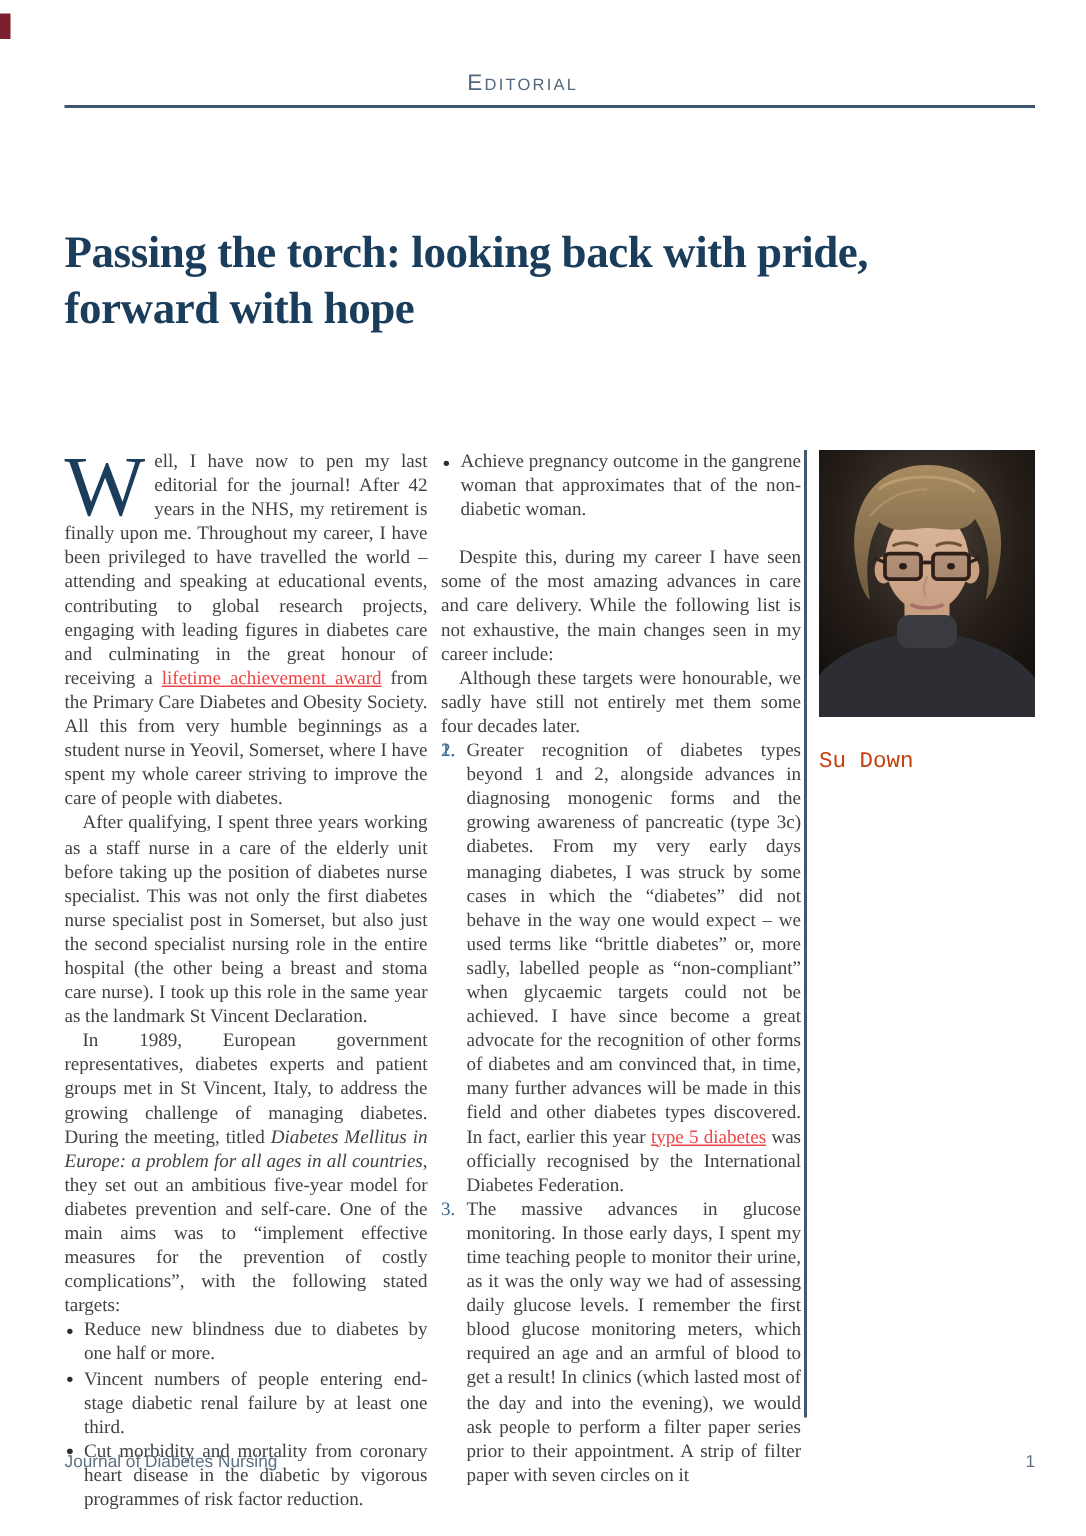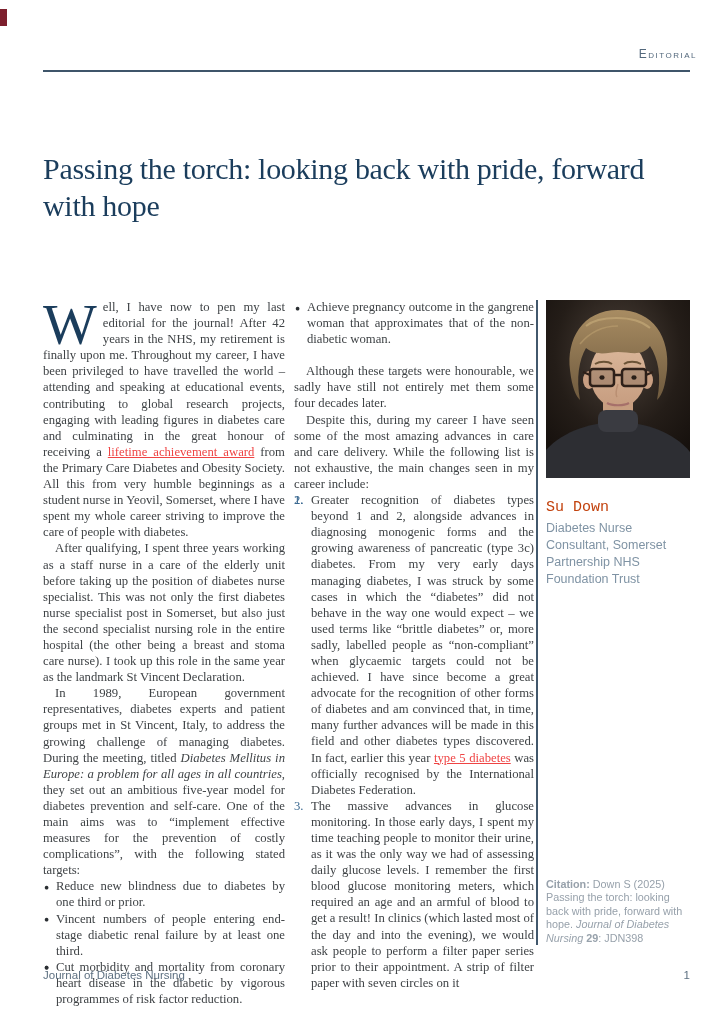--- a/index.html
+++ b/index.html
@@ -4,29 +4,29 @@
 <style>
   html,body { margin:0; padding:0; background:#e8e8e8; }
   .page {
     position:relative; width:724px; height:1024px; margin:0 auto;
     background:#ffffff; overflow:hidden;
     font-family:"Liberation Serif", serif;
   }
   .corner-mark { position:absolute; left:0; top:9px; width:7px; height:17px; background:#7d1f2d; }
 
   .header-label {
-    position:absolute; top:47px; left:50px; width:647px; text-align:right;
+    position:absolute; top:47px; left:25px; width:647px; text-align:center;
     font-family:"Liberation Sans", sans-serif; font-variant:small-caps;
-    font-size:12px; letter-spacing:1.5px; color:#53687c;
+    font-size:15px; letter-spacing:1.5px; color:#53687c;
   }
   .header-rule { position:absolute; top:70px; left:43px; width:647px; height:2px; background:#3f556a; }
 
   .title {
     position:absolute; left:43px; top:130px; width:615px;
-    font-family:"Liberation Serif", serif; font-weight:400;
+    font-family:"Liberation Serif", serif; font-weight:700;
     font-size:30px; line-height:37px; letter-spacing:-0.3px; color:#1b3d5c;
   }
 
   .bodytext { font-size:12.7px; line-height:16.1px; color:#3f4346; text-align:justify; }
   .col1 { position:absolute; left:43px;  top:299px; width:242px; }
   .col2 { position:absolute; left:294px; top:299px; width:240px; }
   .bodytext p { margin:0; }
   .ind { text-indent:12px; }
   .gap { height:16px; }
 
@@ -72,34 +72,34 @@
   <div class="header-label">Editorial</div>
   <div class="header-rule"></div>
 
   <h1 class="title">Passing the torch: looking back with pride, forward with hope</h1>
 
   <div class="col1 bodytext">
     <p><span class="dropcap">W</span><span>ell, I have now to pen my last editorial for the journal! After 42 years in the NHS, my retirement is finally upon me. Throughout my career, I have been privileged to have travelled the world – attending and speaking at educational events, contributing to global research projects, engaging with leading figures in diabetes care and culminating in the great honour of receiving a </span><a class="link">lifetime achievement award</a><span> from the Primary Care Diabetes and Obesity Society. All this from very humble beginnings as a student nurse in Yeovil, Somerset, where I have spent my whole career striving to improve the care of people with diabetes.</span></p>
     <p class="ind">After qualifying, I spent three years working as a staff nurse in a care of the elderly unit before taking up the position of diabetes nurse specialist. This was not only the first diabetes nurse specialist post in Somerset, but also just the second specialist nursing role in the entire hospital (the other being a breast and stoma care nurse). I took up this role in the same year as the landmark St Vincent Declaration.</p>
     <p class="ind"><span>In 1989, European government representatives, diabetes experts and patient groups met in St Vincent, Italy, to address the growing challenge of managing diabetes. During the meeting, titled </span><i>Diabetes Mellitus in Europe: a problem for all ages in all countries</i><span>, they set out an ambitious five-year model for diabetes prevention and self-care. One of the main aims was to “implement effective measures for the prevention of costly complications”, with the following stated targets:</span></p>
     <ul class="bullets">
-      <li><span class="dot">●</span><span>Reduce new blindness due to diabetes by one third or prior.</span></li>
+      <li><span class="dot">●</span><span>Reduce new blindness due to diabetes by one half or more.</span></li>
       <li><span class="dot">●</span><span>Vincent numbers of people entering end-stage diabetic renal failure by at least one third.</span></li>
       <li><span class="dot">●</span></li>
       <li><span class="dot">●</span><span>Cut morbidity and mortality from coronary heart disease in the diabetic by vigorous programmes of risk factor reduction.</span></li>
     </ul>
   </div>
 
   <div class="col2 bodytext">
     <ul class="bullets">
       <li><span class="dot">●</span><span>Achieve pregnancy outcome in the gangrene woman that approximates that of the non-diabetic woman.</span></li>
     </ul>
     <div class="gap"></div>
+    <p class="ind">Despite this, during my career I have seen some of the most amazing advances in care and care delivery. While the following list is not exhaustive, the main changes seen in my career include:</p>
     <p class="ind">Although these targets were honourable, we sadly have still not entirely met them some four decades later.</p>
-    <p class="ind">Despite this, during my career I have seen some of the most amazing advances in care and care delivery. While the following list is not exhaustive, the main changes seen in my career include:</p>
     <ol class="numlist">
       <li><span class="num">1.</span></li>
       <li><span class="num">2.</span><span>Greater recognition of diabetes types beyond 1 and 2, alongside advances in diagnosing monogenic forms and the growing awareness of pancreatic (type 3c) diabetes. From my very early days managing diabetes, I was struck by some cases in which the “diabetes” did not behave in the way one would expect – we used terms like “brittle diabetes” or, more sadly, labelled people as “non-compliant” when glycaemic targets could not be achieved. I have since become a great advocate for the recognition of other forms of diabetes and am convinced that, in time, many further advances will be made in this field and other diabetes types discovered. In fact, earlier this year </span><a class="link">type 5 diabetes</a><span> was officially recognised by the International Diabetes Federation.</span></li>
       <li><span class="num">3.</span><span>The massive advances in glucose monitoring. In those early days, I spent my time teaching people to monitor their urine, as it was the only way we had of assessing daily glucose levels. I remember the first blood glucose monitoring meters, which required an age and an armful of blood to get a result! In clinics (which lasted most of the day and into the evening), we would ask people to perform a filter paper series prior to their appointment. A strip of filter paper with seven circles on it</span></li>
     </ol>
   </div>
 
   <div class="divider"></div>
 
   <div class="sidebar">
@@ -135,22 +135,20 @@
       <rect x="76" y="69" width="24" height="17" rx="3" fill="rgba(20,15,10,0.18)" stroke="#2e2019" stroke-width="2.5"></rect>
       <line x1="68" y1="75" x2="76" y2="75" stroke="#2e2019" stroke-width="2.5"></line>
       <line x1="44" y1="75" x2="37" y2="72" stroke="#2e2019" stroke-width="2"></line>
       <line x1="100" y1="75" x2="107" y2="72" stroke="#2e2019" stroke-width="2"></line>
       <ellipse cx="56" cy="77.5" rx="2.6" ry="2.2" fill="#2a1f18"></ellipse>
       <ellipse cx="88" cy="77.5" rx="2.6" ry="2.2" fill="#2a1f18"></ellipse>
       <path d="M72,84 C70,90 69,94 71,97" stroke="#b98e72" stroke-width="1.5" fill="none"></path>
       <path d="M61,103 C66,106 78,106 83,103" stroke="#a6706a" stroke-width="2.2" fill="none"></path>
     </svg>
     <div class="author-name">Su Down</div>
-    <div class="author-role">Diabetes Nurse Consultant, Somerset Partnership NHS Foundation Trust</div>
-    <div class="citation"><b>Citation:</b><span> Down S (2025) Passing the torch: looking back with pride, forward with hope. </span><span class="j">Journal of Diabetes Nursing</span><b> 29</b><span>: JDN398</span></div>
   </div>
 
   <div class="footer">
     <span>Journal of Diabetes Nursing</span>
     <span>1</span>
   </div>
 
 </div>
 
 </body></html>

